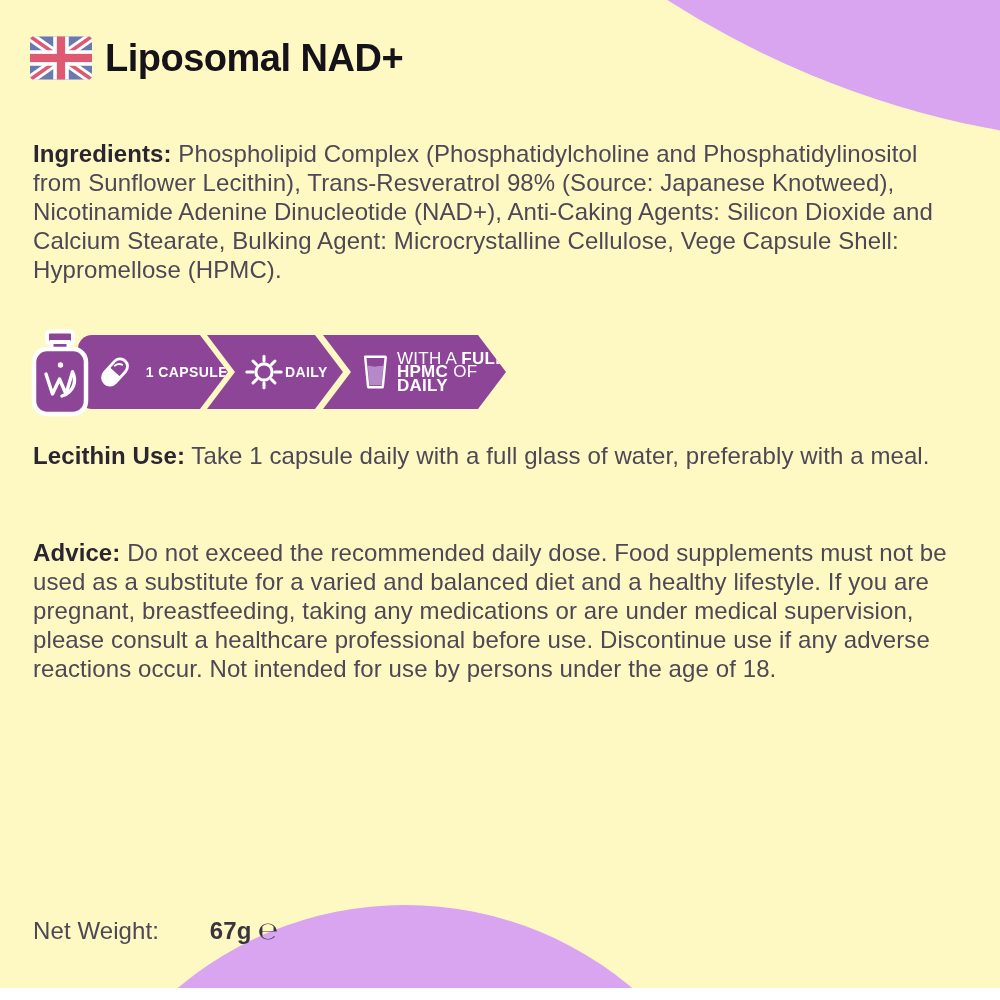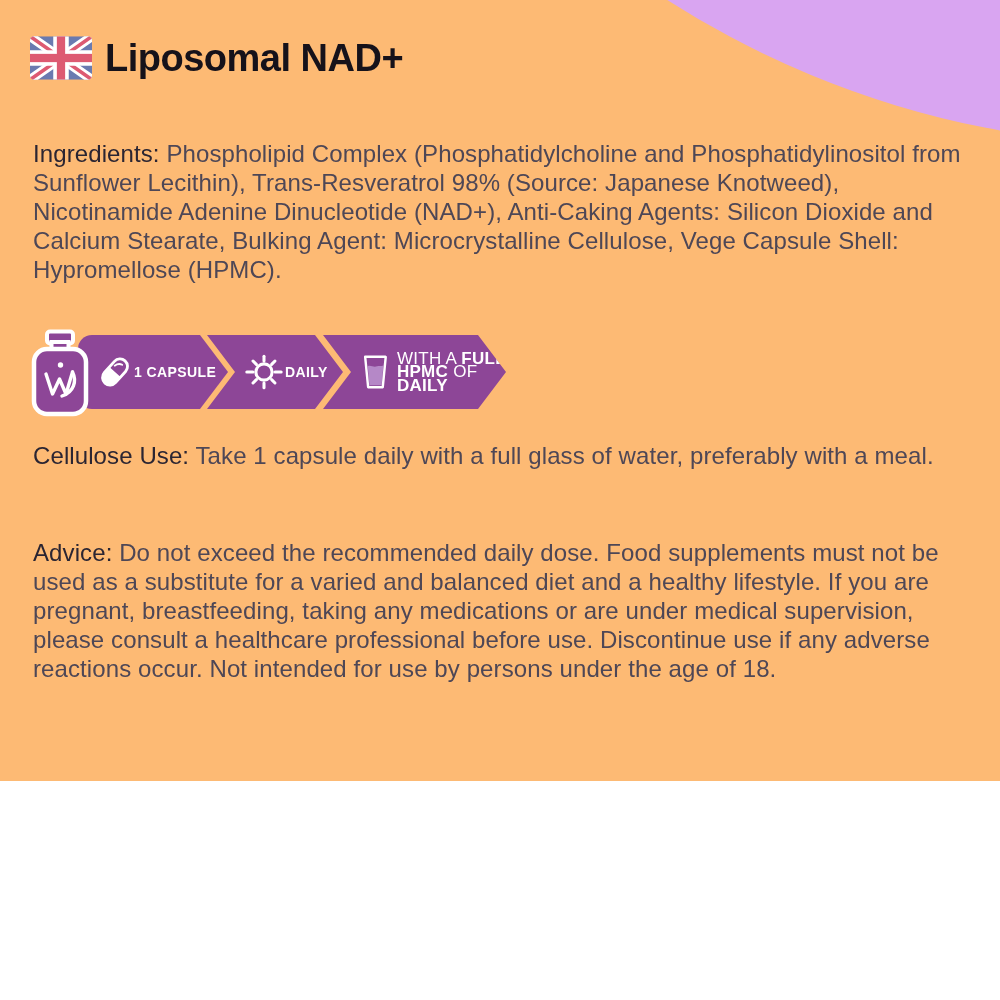--- a/index.html
+++ b/index.html
@@ -1,20 +1,20 @@
 <!DOCTYPE html>
 <html><head>
 <meta charset="utf-8">
 <style>
   html,body { margin:0; padding:0; }
   .label {
     position: relative;
     width: 1000px;
-    height: 781px;
-    background: #fdba74;
+    height: 988px;
+    background: #fef9c3;
     overflow: hidden;
     font-family: "Liberation Sans", sans-serif;
     color: #4e4756;
   }
   
   .blob { position:absolute; border-radius:50%; background:#d9a5f1; z-index:0; }
   .blob-tr { width:1840px; height:1840px; left:243px; top:-1695px; }
   .blob-b  { width:706px;  height:706px;  left:52px;  top:905px;  }
 
   
@@ -23,38 +23,38 @@
   .title {
     margin:0; font-size:38px; font-weight:700; letter-spacing:-0.5px;
     color:#16121a;
   }
 
   
   .para {
     position:absolute; left:33px; width:930px; margin:0; z-index:2;
     font-size:24px; line-height:29px; letter-spacing:0.1px; color:#4e4756;
   }
-  .para b { color:#2b2532; font-weight:400; }
+  .para b { color:#2b2532; font-weight:700; }
   .p-ingredients { top:139px; }
   .p-suggested   { top:441px; }
   .p-advice      { top:538px; }
   .p-storage     { top:826px; }
   .p-netweight   { top:916px; width:500px; }
   .p-netweight b { color:#3a3440;margin-left:44px; }
   .est-sign { font-family:"DejaVu Sans", sans-serif; margin-left:6px; color:#3a3440; }
 
   
   .banner { position:absolute; left:0; top:0; z-index:3; }
   .seg {
     position:absolute; top:335px; height:74px; background:#8d4697;
     display:flex; align-items:center; box-sizing:border-box; color:#fff;
   }
   .arrow-r  { clip-path: polygon(0 0, calc(100% - 28px) 0, 100% 50%, calc(100% - 28px) 100%, 0 100%); }
   .arrow-rl { clip-path: polygon(0 0, calc(100% - 28px) 0, 100% 50%, calc(100% - 28px) 100%, 0 100%, 28px 50%); }
-  .seg1 { left:78px;  width:150px; border-radius:14px 0 0 14px; padding-left:18px; gap:0; }
+  .seg1 { left:78px;  width:150px; border-radius:14px 0 0 14px; padding-left:18px; gap:0;justify-content:space-between; }
   .seg2 { left:207px; width:136px; padding-left:36px; }
   .seg3 { left:323px; width:183px; padding-left:40px; gap:9px; }
   .seg-label { font-size:14px; font-weight:700; letter-spacing:0.4px; white-space:nowrap; }
   .glass-text { font-size:17px; line-height:13.5px; letter-spacing:0.3px; white-space:nowrap; }
   .glass-text b { font-weight:700; }
   .bottle { position:absolute; left:30px; top:329px; width:60px; height:88px; z-index:4; }
 </style>
 </head>
 <body>
 
@@ -132,20 +132,20 @@
         <path d="M4 3 L9.5 59 H36.5 L42 3 Z" fill="none" stroke="#ffffff" stroke-width="4.5" stroke-linejoin="round"></path>
       </svg>
       <div class="glass-text">
         <div><span>WITH A</span> <b>FULL</b></div>
         <div><b>HPMC</b> <span>OF</span></div>
         <div><b>DAILY</b></div>
       </div>
     </div>
   </div>
 
-  <p class="para p-suggested"><b>Cellulose Use:</b> <span>Take 1 capsule daily with a full glass of water, preferably with a meal.</span></p>
+  <p class="para p-suggested"><b>Lecithin Use:</b> <span>Take 1 capsule daily with a full glass of water, preferably with a meal.</span></p>
 
   <p class="para p-advice"><b>Advice:</b> <span>Do not exceed the recommended daily dose. Food supplements must not be used as a substitute for a varied and balanced diet and a healthy lifestyle. If you are pregnant, breastfeeding, taking any medications or are under medical supervision, please consult a healthcare professional before use. Discontinue use if any adverse reactions occur. Not intended for use by persons under the age of 18.</span></p>
 
 
   <p class="para p-netweight"><span>Net Weight:</span> <b>67g</b><span class="est-sign">℮</span></p>
 
 </div>
 
 </body></html>

